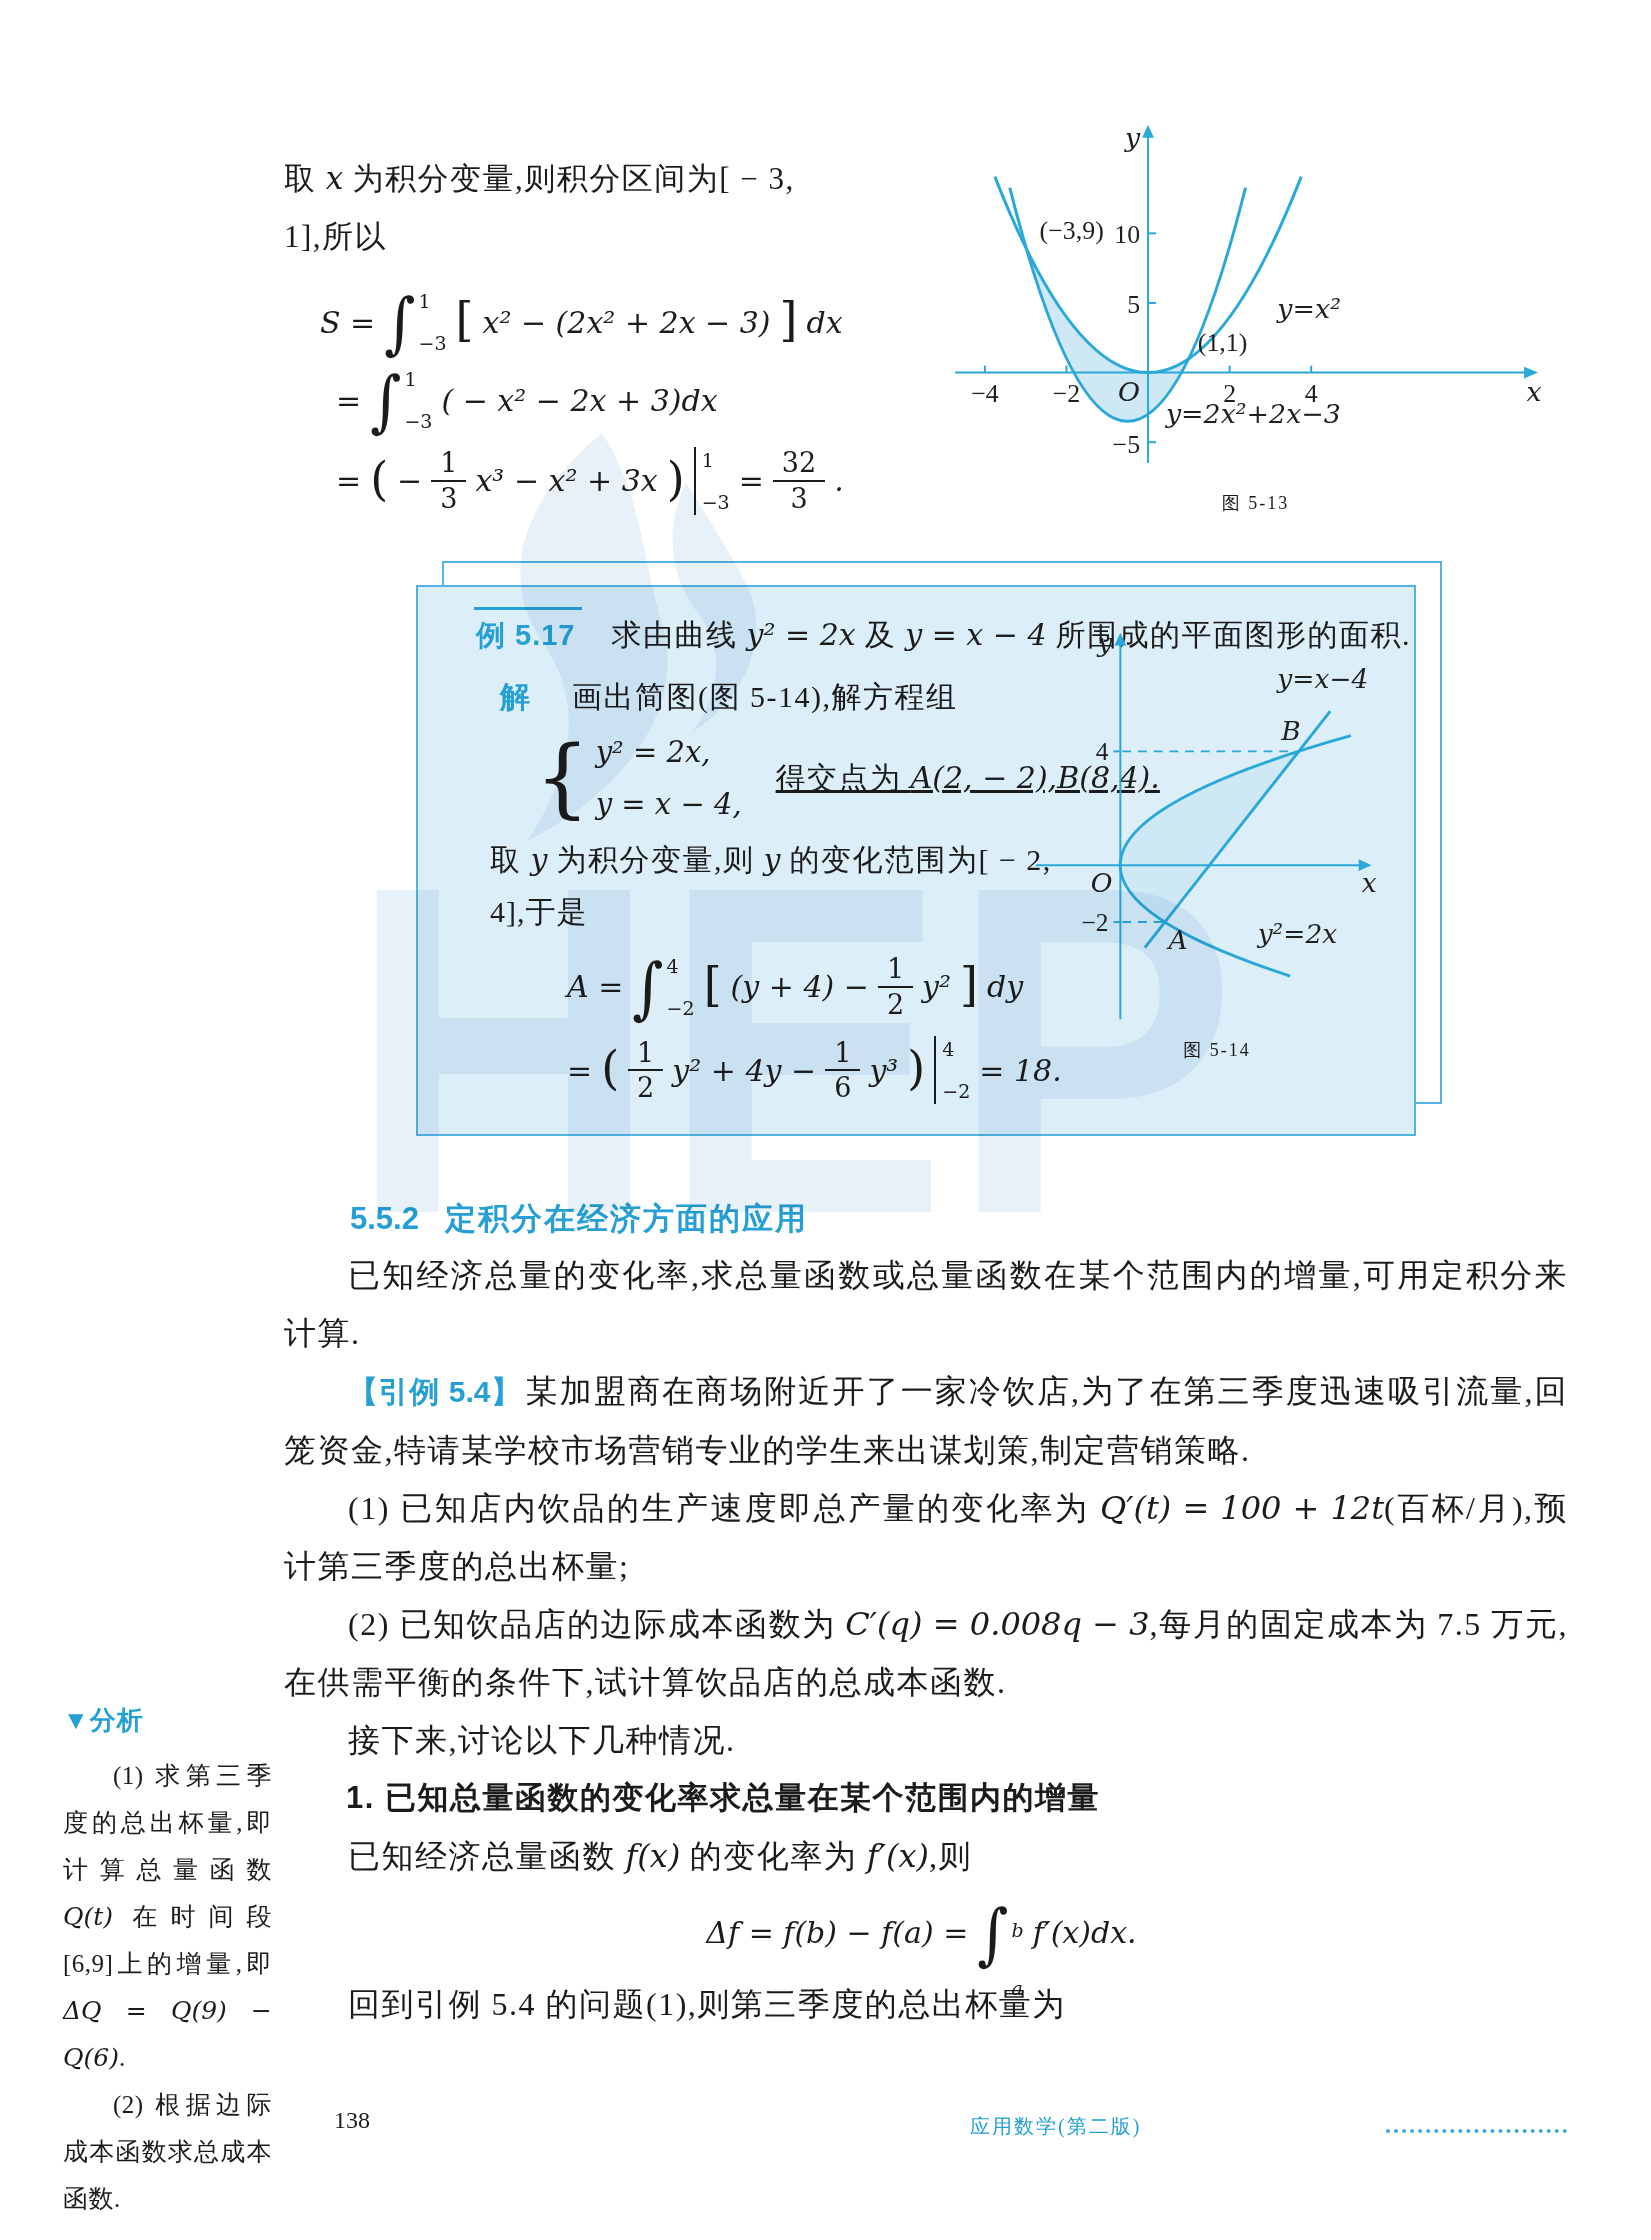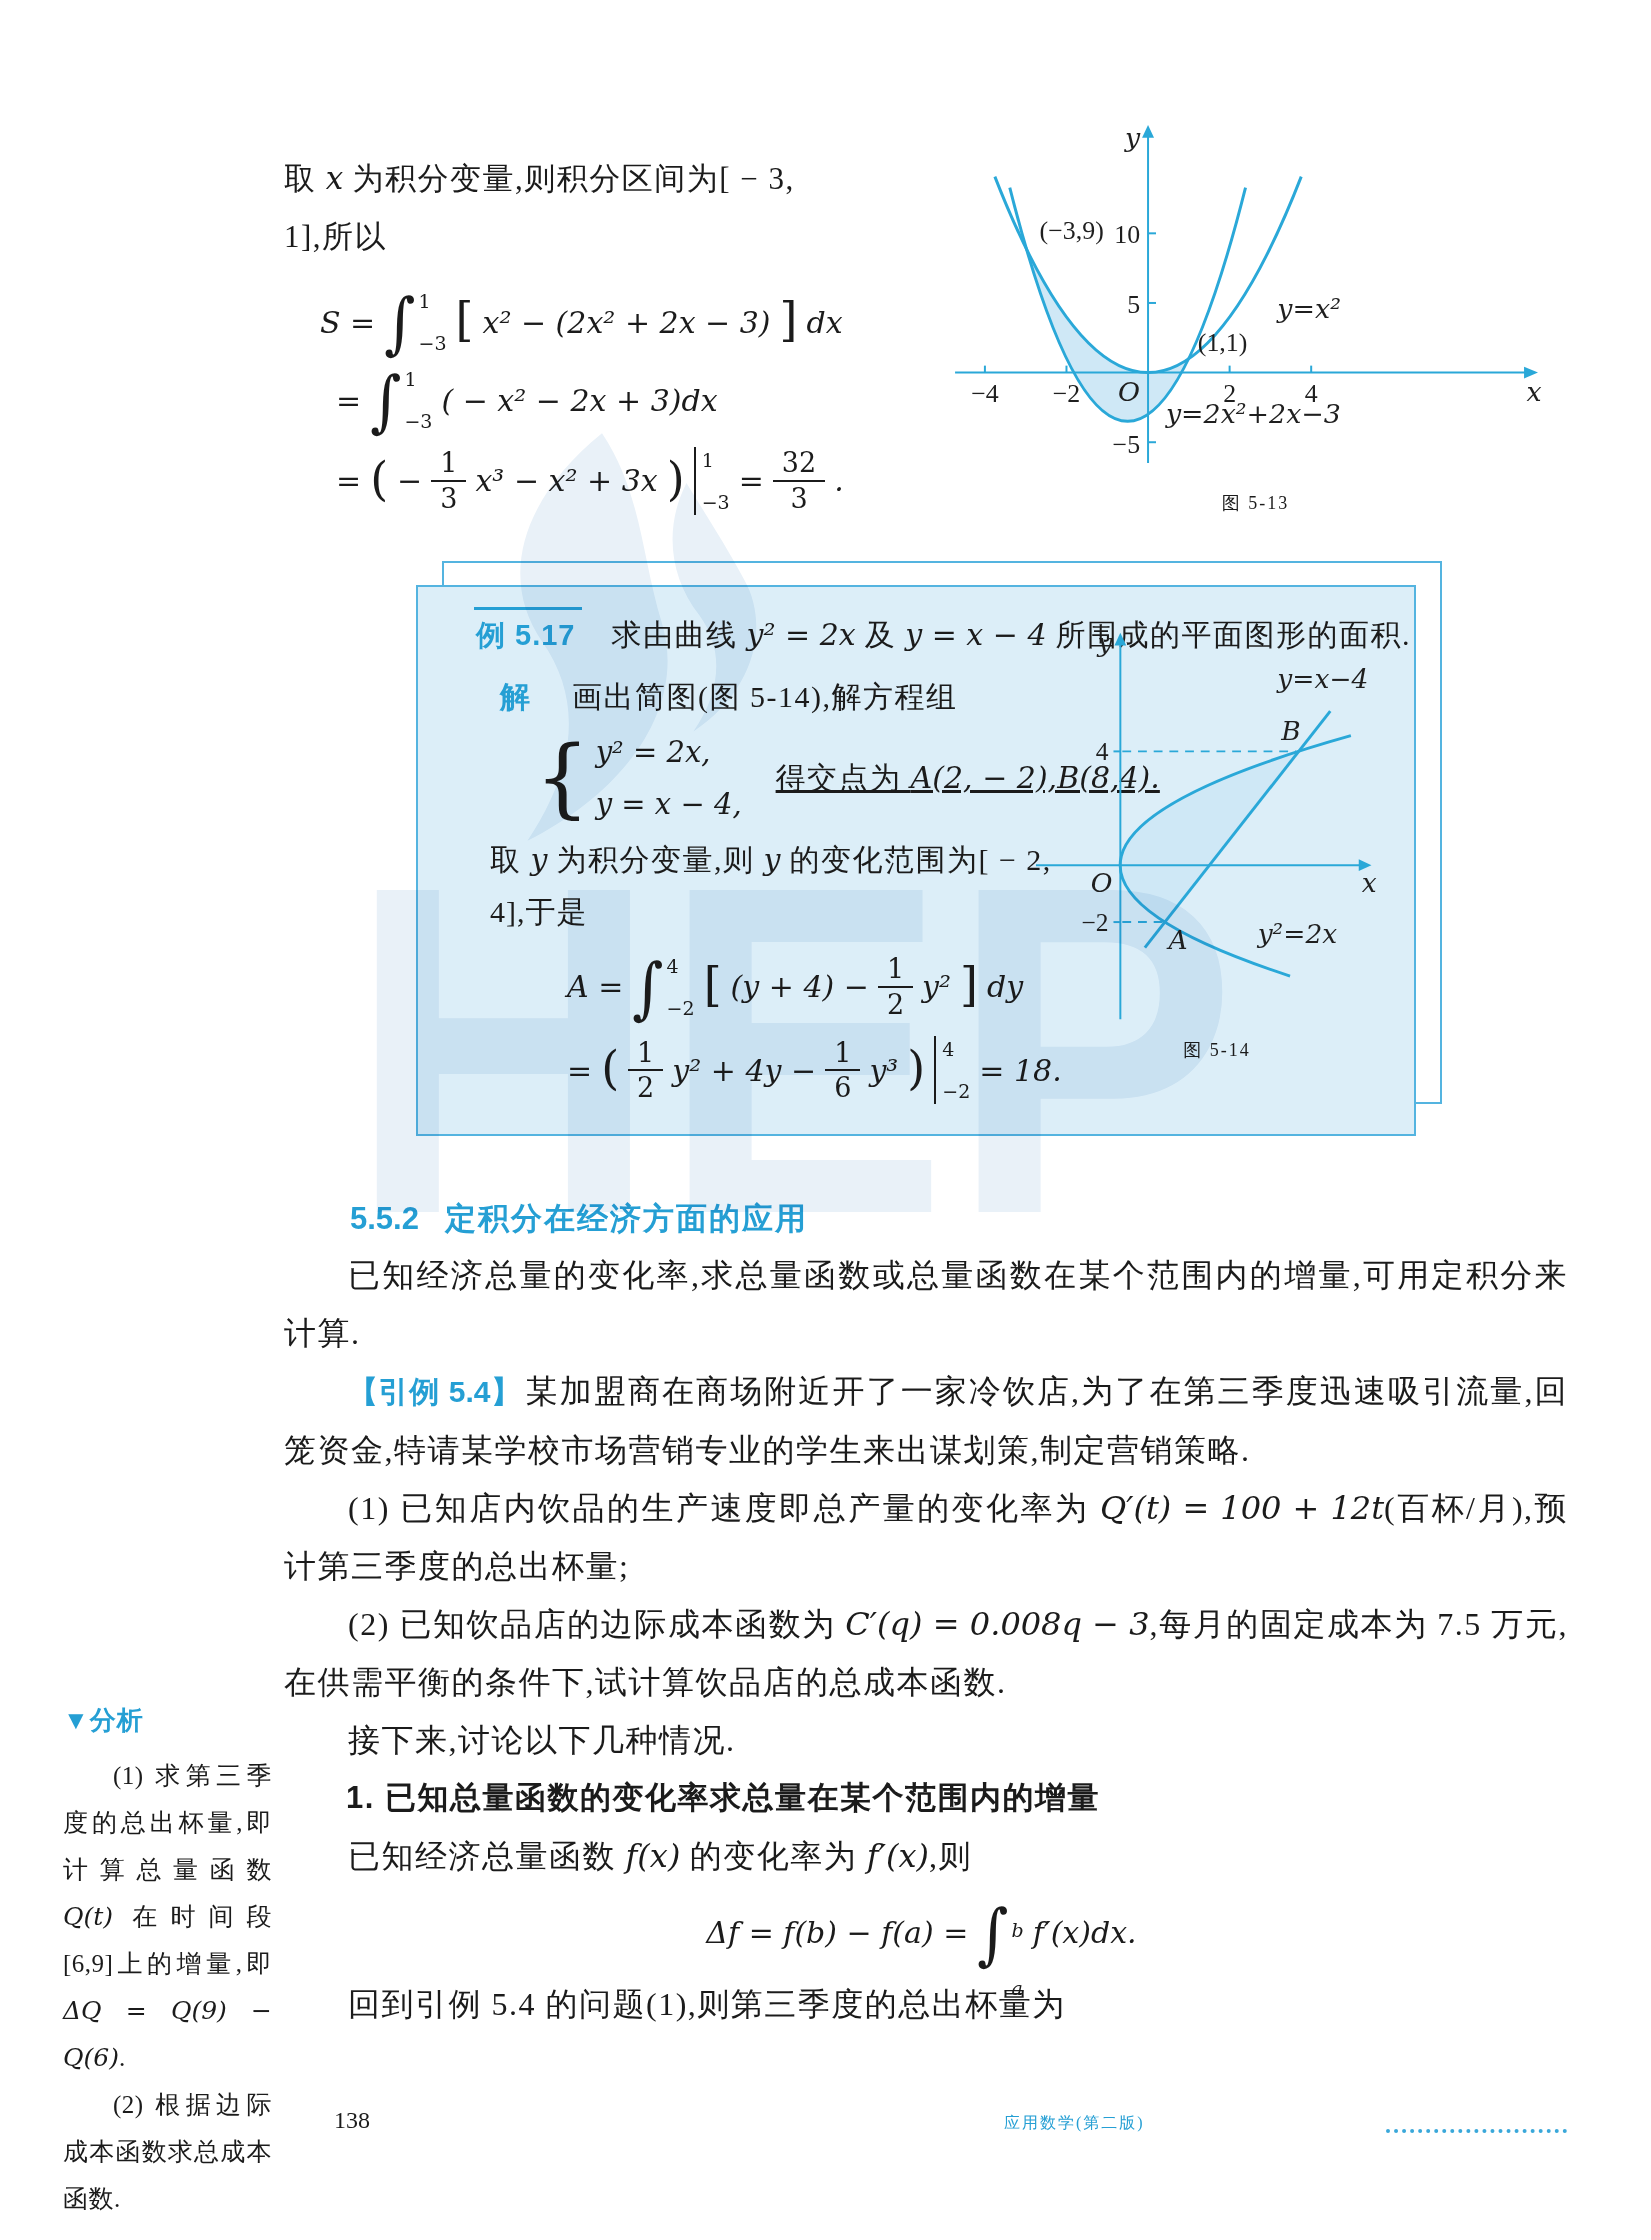--- a/index.html
+++ b/index.html
@@ -81,21 +81,21 @@
   
   .axis{stroke:#2aa8d8;stroke-width:2;fill:none;}
   .curve{stroke:#2aa8d8;stroke-width:3;fill:none;}
   .shade{fill:#cfe8f6;stroke:none;}
   .dash{stroke:#2aa8d8;stroke-width:2;fill:none;stroke-dasharray:9 7;}
   .arrow{fill:#2aa8d8;stroke:none;}
   .tlabel{font-family:"Liberation Serif","DejaVu Serif",serif;font-size:26px;fill:#1f1f1f;}
   .tital{font-family:"DejaVu Serif",serif;font-style:italic;font-size:27px;fill:#1f1f1f;}
   
   .footer-num{position:absolute;left:334px;top:2107px;font-size:24px;}
-  .footer-title{position:absolute;left:1004px;top:2113px;font-size:16px;color:#259fd4;
+  .footer-title{position:absolute;left:970px;top:2113px;font-size:20px;color:#259fd4;
                 letter-spacing:2px;}
   .footer-dots{position:absolute;left:1386px;top:2129px;width:181px;height:0;
                border-top:4px dotted #3aa8da;}
 </style>
 </head>
 <body>
 
 <div class="page">
 
   <div class="top">

